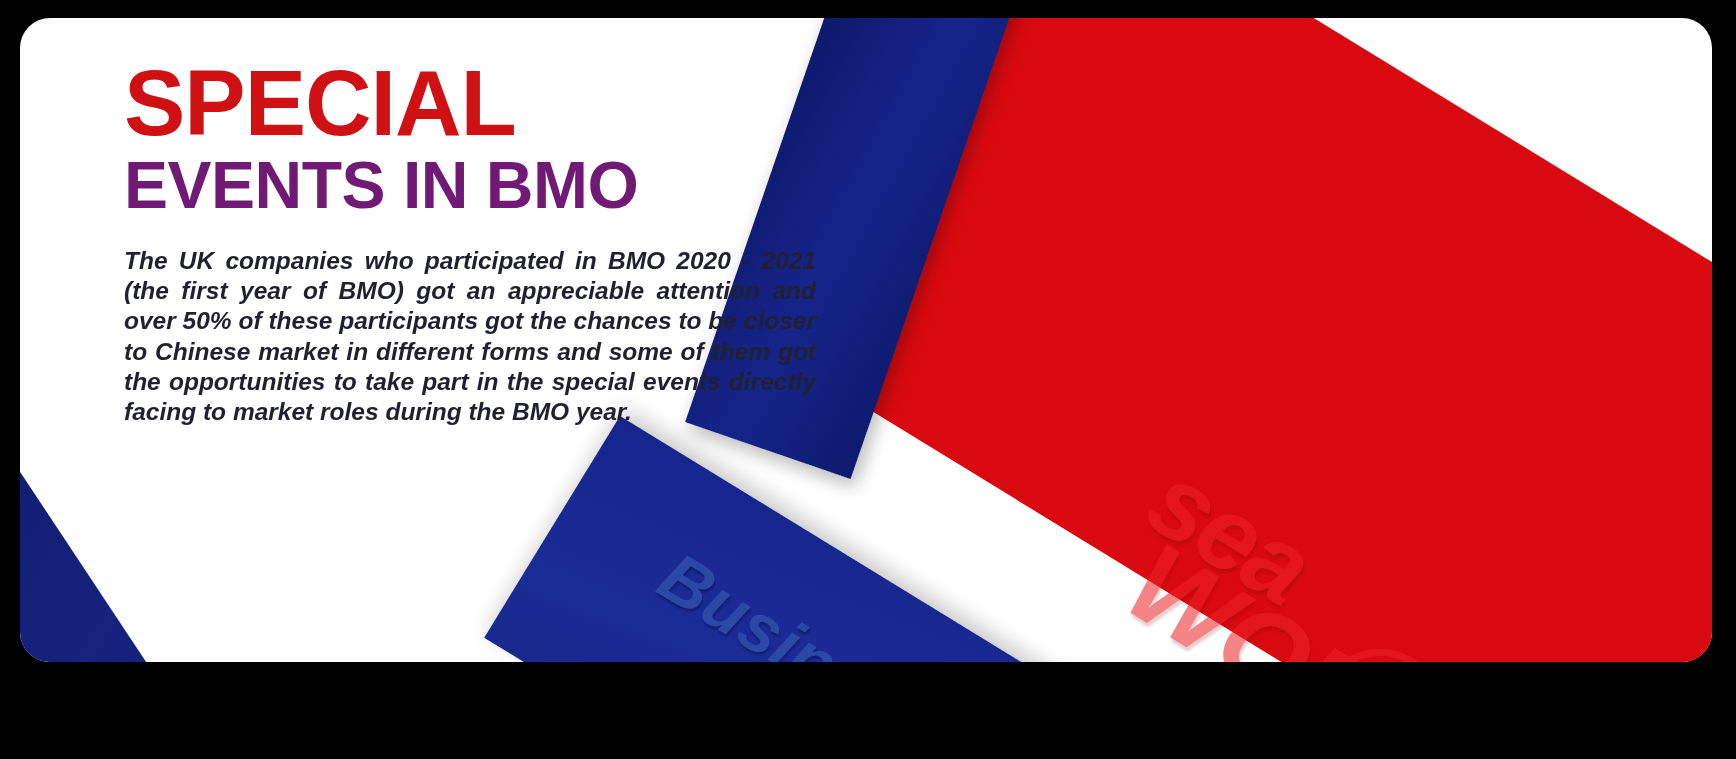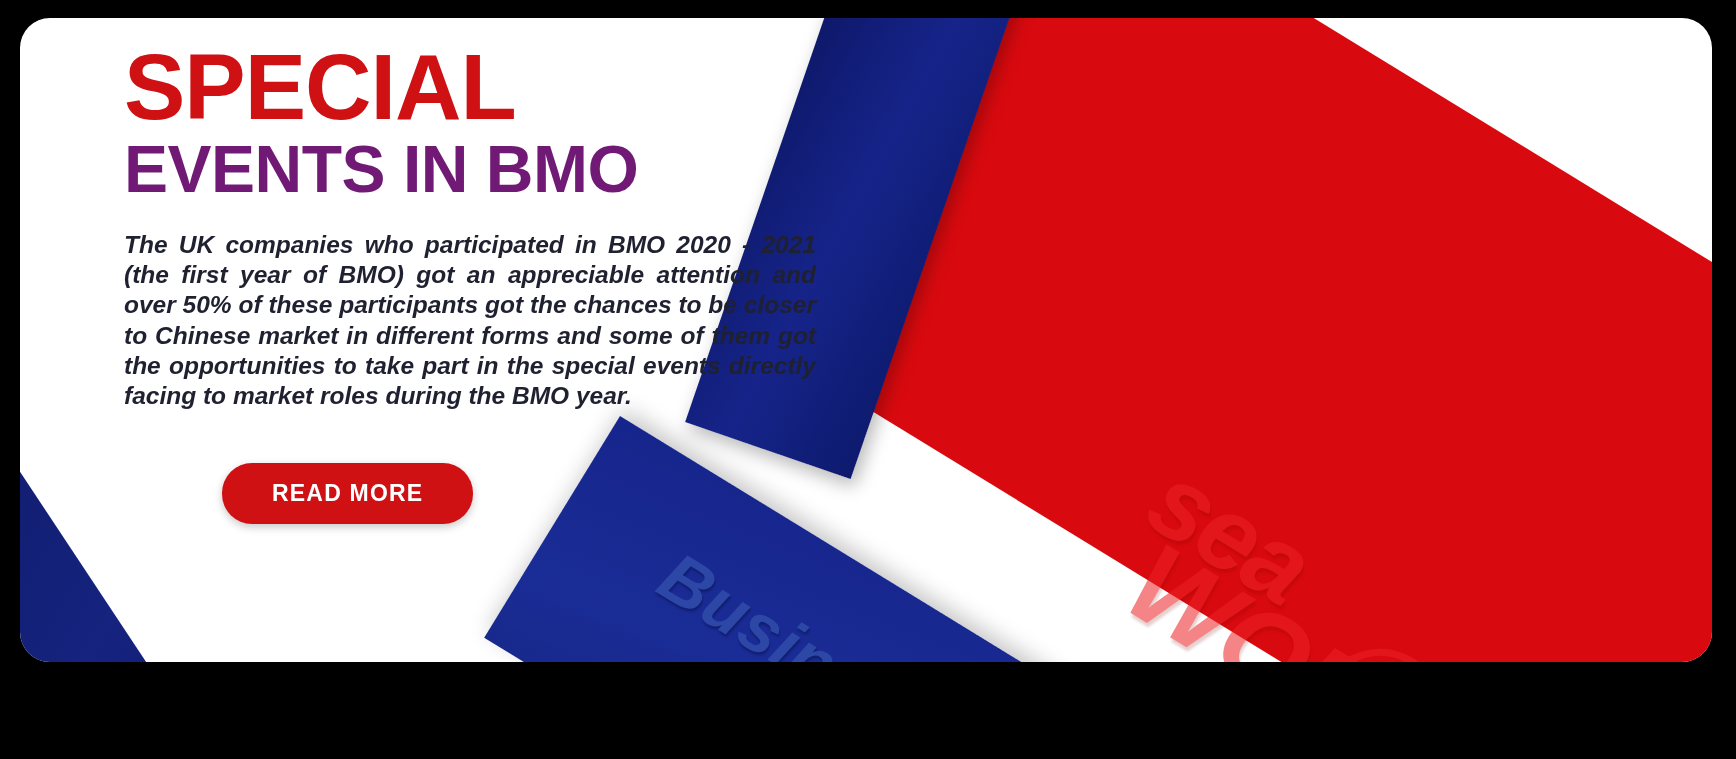--- a/index.html
+++ b/index.html
@@ -138,21 +138,21 @@
     position:absolute; left:150px; top:80px;
     width:330px; height:120px;
     border-bottom:8px solid #ec2125;
     border-radius:50%;
     transform:rotate(-16deg);
   }
 
   
   #content {
     position:absolute;
-    left:104px; top:24px;
+    left:104px; top:40px;
     width:720px;
     z-index:10;
   }
   .headline-1 {
     font-size:92px;
     font-weight:bold;
     line-height:0.98;
     letter-spacing:-1px;
     color:#cf1114;
   }
@@ -214,16 +214,15 @@
     <span class="wm-swoosh"></span>
     <span class="wm-globe">
       
     </span>
   </div>
 
   <div id="content">
     <div class="headline-1">SPECIAL</div>
     <div class="headline-2">EVENTS IN BMO</div>
     <p class="body-copy">The UK companies who participated in BMO 2020 - 2021 (the first year of BMO) got an appreciable attention and over 50% of these participants got the chances to be closer to Chinese market in different forms and some of them got the opportunities to take part in the special events directly facing to market roles during the BMO year.</p>
-    <button class="read-more">READ MORE</button>
   </div>
 
 </div>
 
 </body></html>

